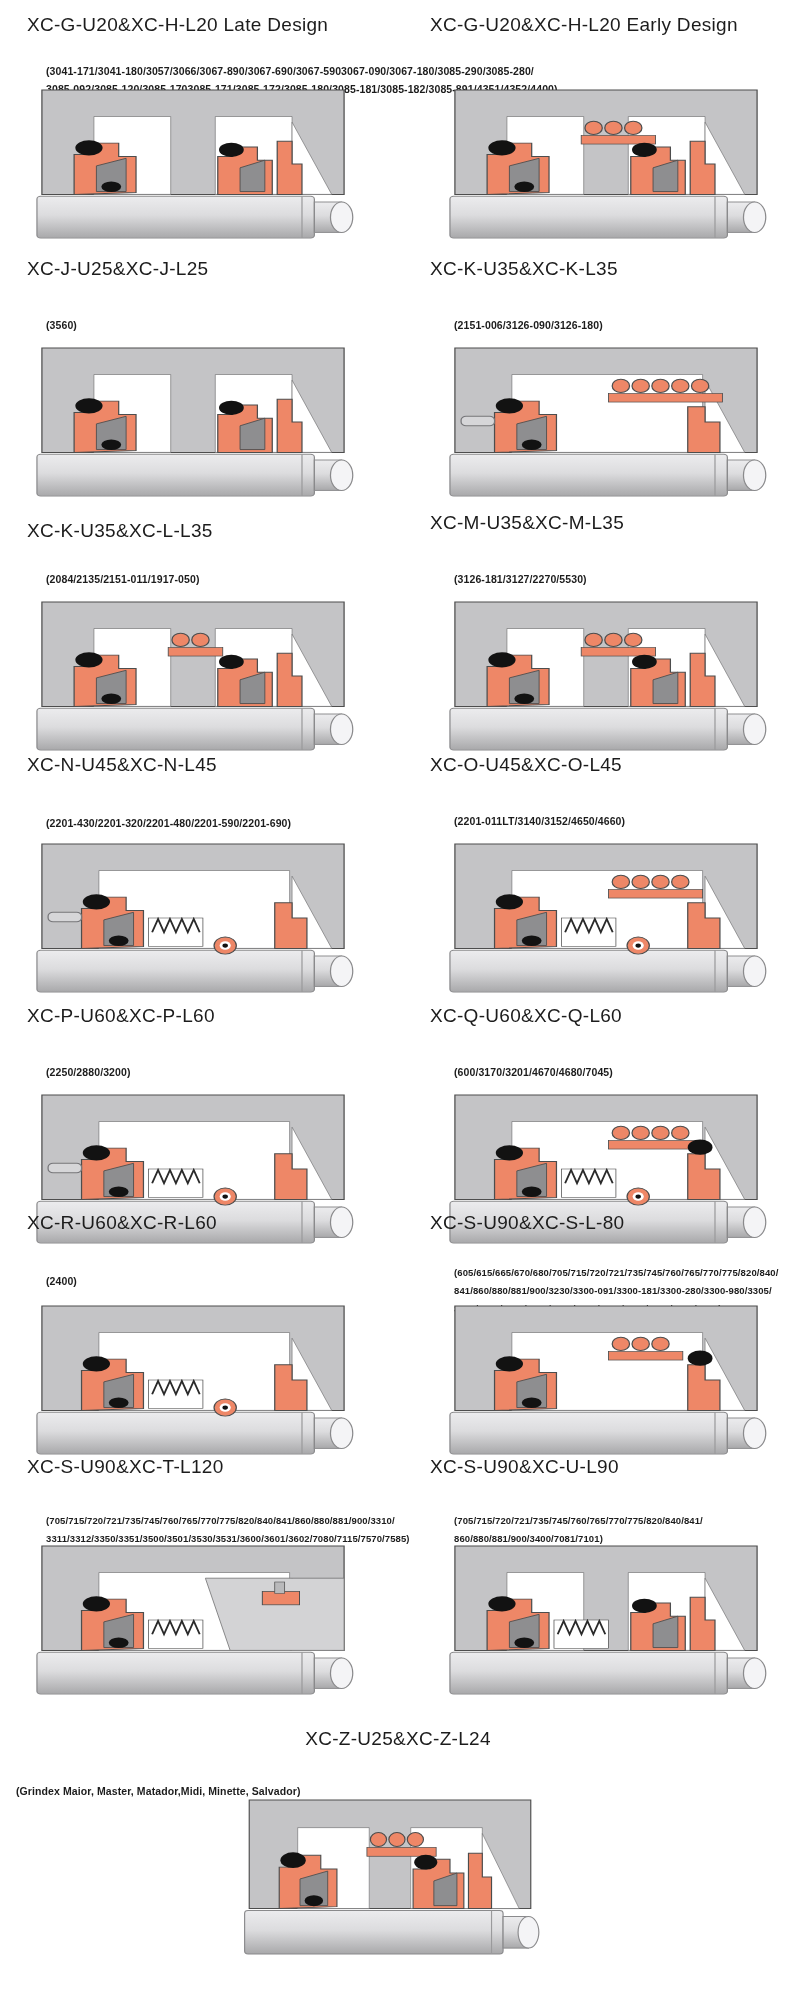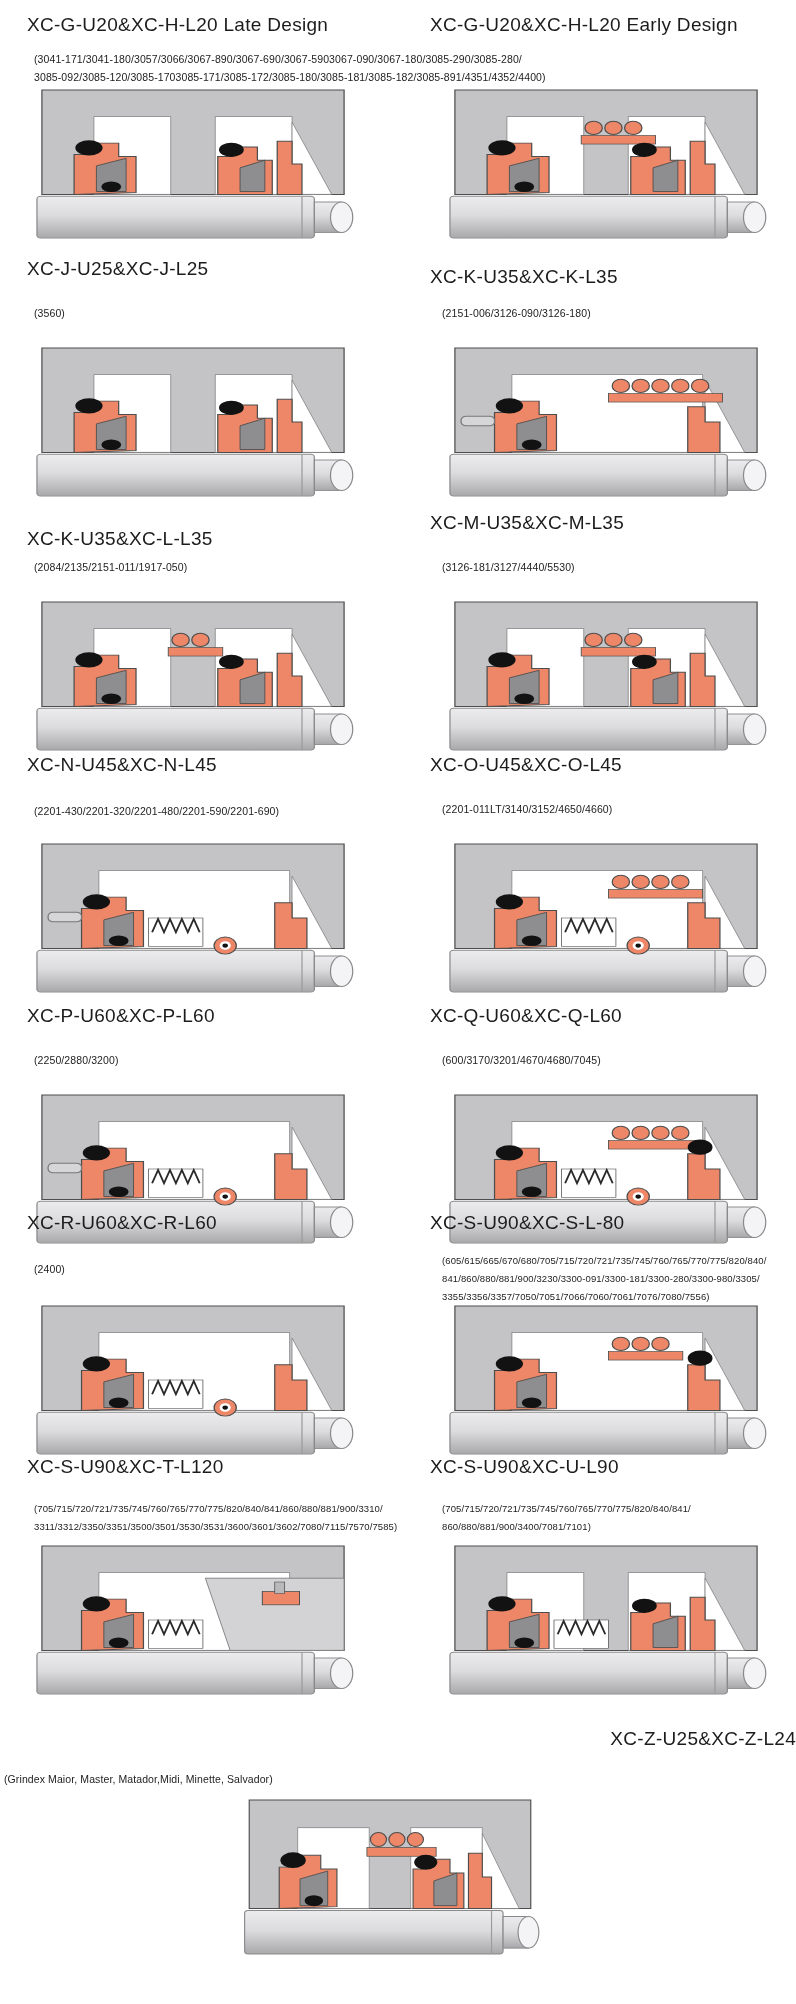--- a/index.html
+++ b/index.html
@@ -1,26 +1,26 @@
 <!DOCTYPE html>
 <html><head>
 <meta charset="utf-8">
 <style>
   html,body{margin:0;padding:0;background:#ffffff;}
   body{width:796px;height:2004px;position:relative;font-family:"Liberation Sans",sans-serif;overflow:hidden;}
   .page{position:absolute;left:0;top:0;width:796px;height:2004px;background:#fff;border-radius:15px;}
   .row{position:absolute;left:0;width:796px;}
   .title{position:absolute;margin:0;font-size:19px;font-weight:400;color:#1c1c1c;
          white-space:nowrap;letter-spacing:.3px;}
-  .models{position:absolute;margin:4px;font-size:10.5px;color:#1c1c1c;white-space:pre-line;
-          line-height:1.72;letter-spacing:.1px;}
+  .models{position:absolute;margin:16px;font-size:10.5px;color:#1c1c1c;white-space:pre-line;
+          line-height:1.72;letter-spacing:.1px;font-weight:bold;}
   .models.small{font-size:9.5px;line-height:1.9;}
   svg.diag{position:absolute;width:322px;height:152px;}
   svg.diag.big{width:300px;height:158px;}
-  .centered-title{left:0;width:796px;text-align:right;white-space:normal;}
+  .centered-title{left:0;width:796px;text-align:center;white-space:normal;}
   .centered-models{left:0;width:796px;}
 </style>
 </head>
 <body>
 
 <div class="page">
 
   <div class="row" style="top:14px">
     <h2 class="title" style="left:27px;top:0">XC-G-U20&amp;XC-H-L20 Late Design</h2>
     <h2 class="title" style="left:430px;top:0">XC-G-U20&amp;XC-H-L20 Early Design</h2>
@@ -77,21 +77,21 @@
         <circle cx="152" cy="42" r="7" fill="#ee8767" stroke="#4d4d4d" stroke-width="1"></circle>
         <path d="M150,112 V72 h12 v-10 h20 v14 h12 v36 Z" fill="#ee8767" stroke="#4d4d4d" stroke-width="1"></path>
         <ellipse cx="161" cy="65" rx="10" ry="7.5" fill="#121212"></ellipse>
         <path d="M168,84 L188,76 V109 H168 Z" fill="#8e8e90" stroke="#4d4d4d" stroke-width="0.8"></path>
         <path d="M198,112 V56 h12 v24 h8 v32 Z" fill="#ee8767" stroke="#4d4d4d" stroke-width="1"></path>
       </svg>
   </div>
 
   <div class="row" style="top:258px">
     <h2 class="title" style="left:27px;top:0">XC-J-U25&amp;XC-J-L25</h2>
-    <h2 class="title" style="left:430px;top:8px">XC-K-U35&amp;XC-K-L35</h2>
+    <h2 class="title" style="left:430px;top:0">XC-K-U35&amp;XC-K-L35</h2>
     <p class="models" style="left:30px;top:42px">(3560)</p>
     <p class="models" style="left:438px;top:42px">(2151-006/3126-090/3126-180)</p>
     <svg class="diag" style="left:32px;top:88px" viewBox="0 0 260 160" preserveAspectRatio="none">
         <defs>
           <linearGradient id="shaftgrad2" x1="0" y1="0" x2="0" y2="1">
             <stop offset="0%" stop-color="#ececee"></stop>
             <stop offset="45%" stop-color="#dcdcde"></stop>
             <stop offset="100%" stop-color="#a8a8aa"></stop>
           </linearGradient>
         </defs>
@@ -136,24 +136,24 @@
         <circle cx="158" cy="42" r="7" fill="#ee8767" stroke="#4d4d4d" stroke-width="1"></circle>
         <circle cx="174" cy="42" r="7" fill="#ee8767" stroke="#4d4d4d" stroke-width="1"></circle>
         <circle cx="190" cy="42" r="7" fill="#ee8767" stroke="#4d4d4d" stroke-width="1"></circle>
         <circle cx="206" cy="42" r="7" fill="#ee8767" stroke="#4d4d4d" stroke-width="1"></circle>
         <path d="M196,112 V64 h14 v16 h12 v32 Z" fill="#ee8767" stroke="#4d4d4d" stroke-width="1"></path>
         <rect x="13" y="74" width="27" height="10" rx="4" fill="#d6d6d8" stroke="#77777a" stroke-width="1"></rect>
       </svg>
   </div>
 
   <div class="row" style="top:512px">
-    <h2 class="title" style="left:27px;top:16px">XC-K-U35&amp;XC-L-L35</h2>
+    <h2 class="title" style="left:27px;top:8px">XC-K-U35&amp;XC-L-L35</h2>
     <h2 class="title" style="left:430px;top:0">XC-M-U35&amp;XC-M-L35</h2>
     <p class="models" style="left:30px;top:42px">(2084/2135/2151-011/1917-050)</p>
-    <p class="models" style="left:438px;top:42px">(3126-181/3127/4440/5530)</p>
+    <p class="models" style="left:438px;top:42px">(3126-181/3127/2270/5530)</p>
     <svg class="diag" style="left:32px;top:88px" viewBox="0 0 260 160" preserveAspectRatio="none">
         <defs>
           <linearGradient id="shaftgrad4" x1="0" y1="0" x2="0" y2="1">
             <stop offset="0%" stop-color="#ececee"></stop>
             <stop offset="45%" stop-color="#dcdcde"></stop>
             <stop offset="100%" stop-color="#a8a8aa"></stop>
           </linearGradient>
         </defs>
         <path d="M8,2 H252 V112 H8 Z" fill="#c4c4c6" stroke="#4d4d4d" stroke-width="1"></path>
         <path d="M50,30 H112 V112 H50 Z" fill="#ffffff" stroke="#6f6f71" stroke-width="0.6"></path>

